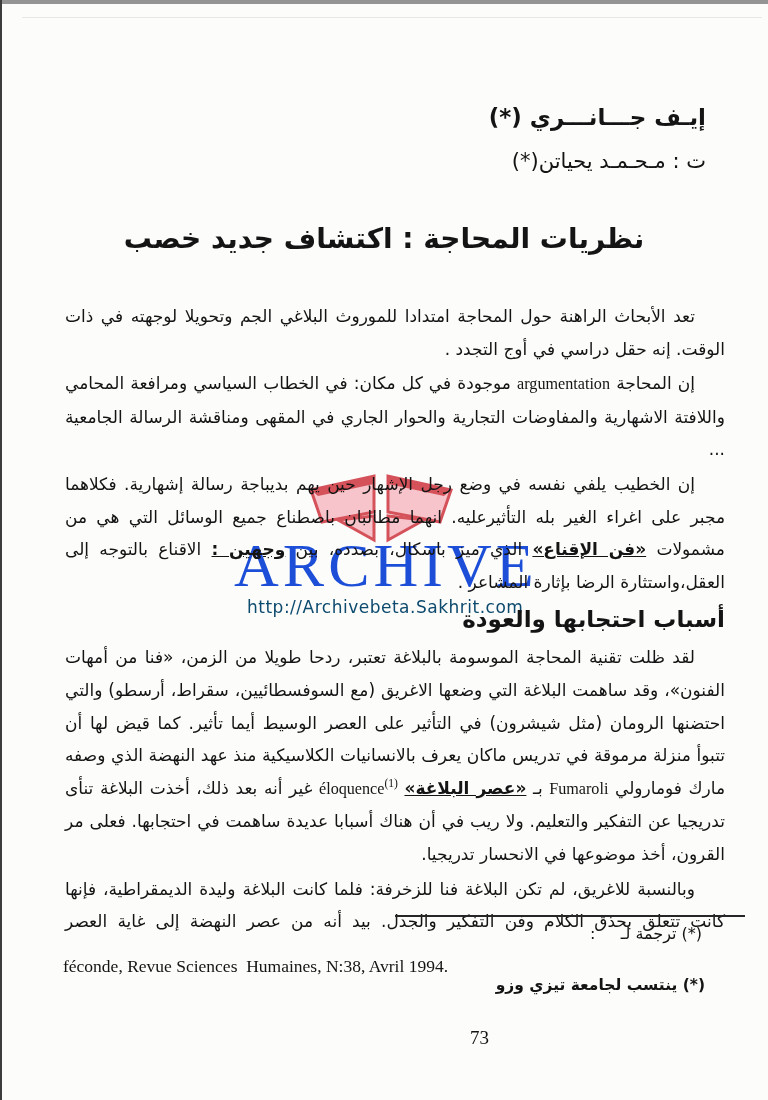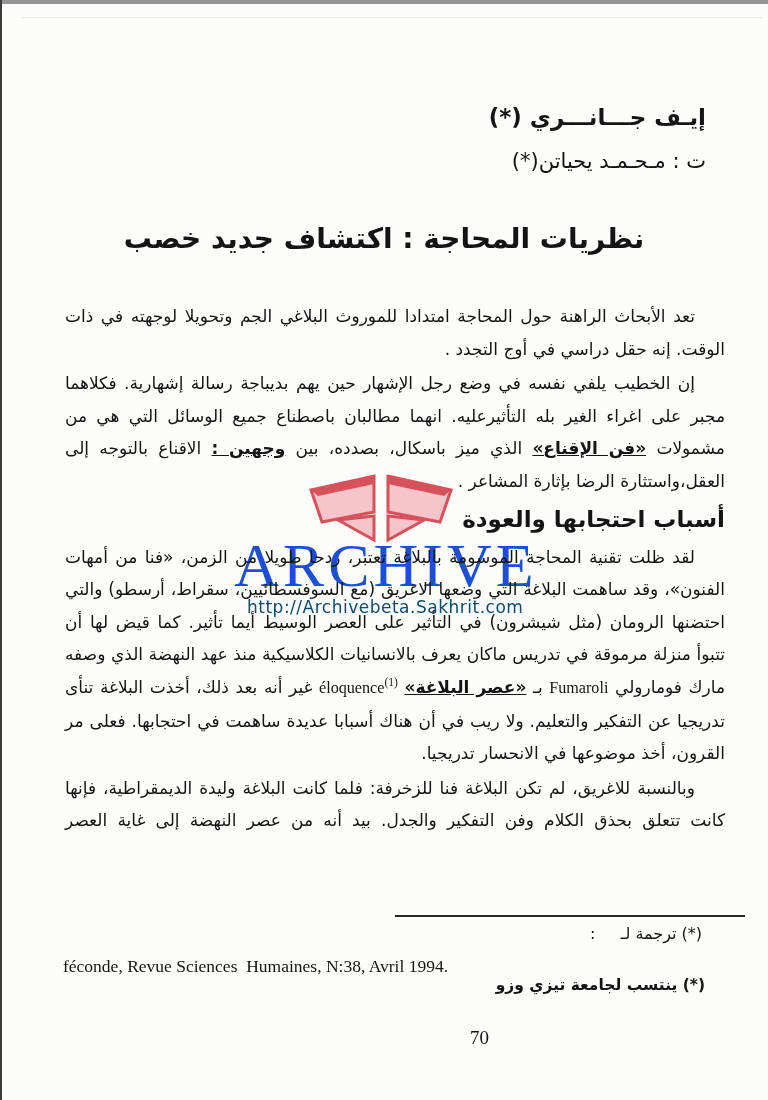--- a/index.html
+++ b/index.html
@@ -69,27 +69,28 @@
 
     <div class="author-block">
       <div class="author-line1">إيـف جـــانـــري (*)</div>
       <div class="author-line2">ت : مـحـمـد يحياتن(*)</div>
     </div>
 
     <div class="doc-title">نظريات المحاجة : اكتشاف جديد خصب</div>
 
     <div class="column">
       <p class="para"><span>تعد الأبحاث الراهنة حول المحاجة امتدادا للموروث البلاغي الجم وتحويلا لوجهته في ذات الوقت. إنه حقل دراسي في أوج التجدد .</span></p>
+      <p class="para"><span>إن المحاجة </span><span class="latin">argumentation</span><span> موجودة في كل مكان: في الخطاب السياسي ومرافعة المحامي واللافتة الاشهارية والمفاوضات التجارية والحوار الجاري في المقهى ومناقشة الرسالة الجامعية ...</span></p>
       <p class="para"><span>إن الخطيب يلفي نفسه في وضع رجل الإشهار حين يهم بديباجة رسالة إشهارية. فكلاهما مجبر على اغراء الغير بله التأثيرعليه. انهما مطالبان باصطناع جميع الوسائل التي هي من مشمولات </span><span class="b">«فن الإقناع»</span><span> الذي ميز باسكال، بصدده، بين </span><span class="b">وجهين :</span><span> الاقناع بالتوجه إلى العقل،واستثارة الرضا بإثارة المشاعر .</span></p>
       <h2 class="section-heading">أسباب احتجابها والعودة</h2>
       <p class="para"><span>لقد ظلت تقنية المحاجة الموسومة بالبلاغة تعتبر، ردحا طويلا من الزمن، «فنا من أمهات الفنون»، وقد ساهمت البلاغة التي وضعها الاغريق (مع السوفسطائيين، سقراط، أرسطو) والتي احتضنها الرومان (مثل شيشرون) في التأثير على العصر الوسيط أيما تأثير. كما قيض لها أن تتبوأ منزلة مرموقة في تدريس ماكان يعرف بالانسانيات الكلاسيكية منذ عهد النهضة الذي وصفه مارك فومارولي </span><span class="latin">Fumaroli</span><span> بـ </span><span class="b">«عصر البلاغة»</span><span> </span><span class="latin sup">(1)</span><span class="latin">éloquence</span><span> غير أنه بعد ذلك، أخذت البلاغة تنأى تدريجيا عن التفكير والتعليم. ولا ريب في أن هناك أسبابا عديدة ساهمت في احتجابها. فعلى مر القرون، أخذ موضوعها في الانحسار تدريجيا.</span></p>
       <p class="para cont"><span>وبالنسبة للاغريق، لم تكن البلاغة فنا للزخرفة: فلما كانت البلاغة وليدة الديمقراطية، فإنها كانت تتعلق بحذق الكلام وفن التفكير والجدل. بيد أنه من عصر النهضة إلى غاية العصر</span></p>
     </div>
 
     <div class="fn-rule"></div>
     <div class="fn-translation">(*) ترجمة لـ&nbsp;&nbsp;&nbsp;&nbsp;&nbsp;:</div>
     <div class="fn-ref-line2">féconde, Revue Sciences  Humaines, N:38, Avril 1994.</div>
     <div class="fn-affiliation">(*) ينتسب لجامعة تيزي وزو</div>
 
-    <div class="page-number">70</div>
+    <div class="page-number">73</div>
   </div>
 
 </div>
 
 </body></html>

